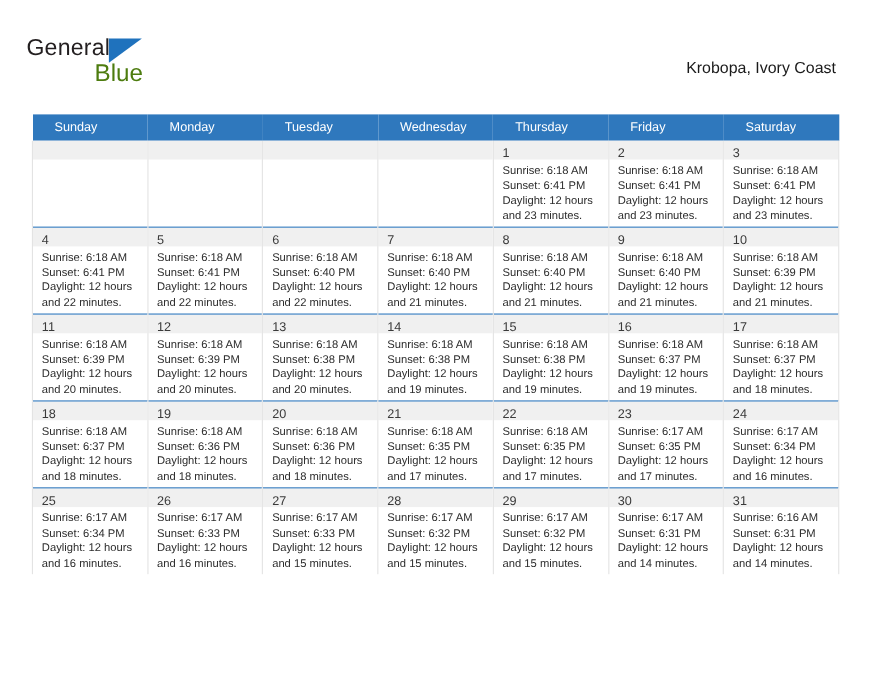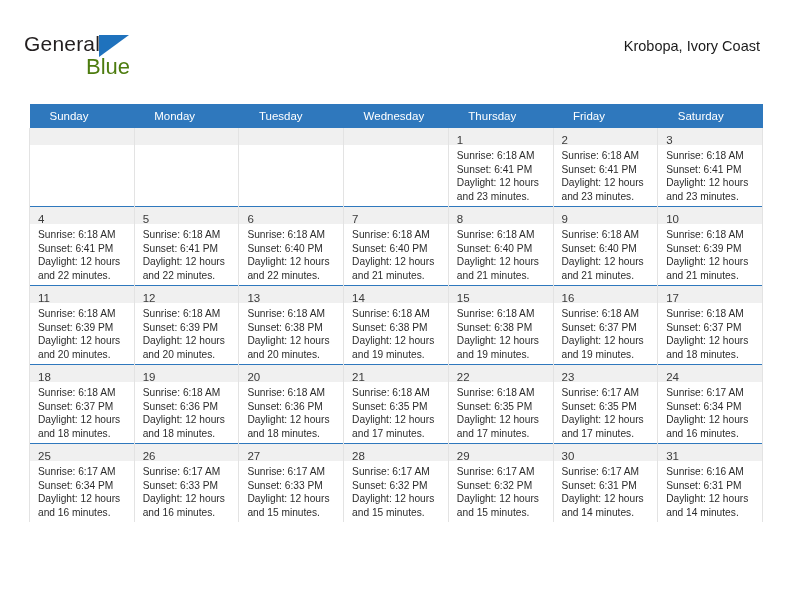--- a/index.html
+++ b/index.html
@@ -72,21 +72,21 @@
     font-size: 27px;
     color: #1a1a1a;
     font-weight: normal;
     line-height: 32px;
     white-space: nowrap;
   }
   .cal-subtitle {
     font-size: 14.5px;
     color: #1a1a1a;
     line-height: 20px;
-    margin-top: 8px;
+    margin-top: 24px;
     white-space: nowrap;
   }
 
   
   .calendar {
     position: absolute;
     left: 29px;
     top: 104px;
     width: 734px;
     border-collapse: collapse;

